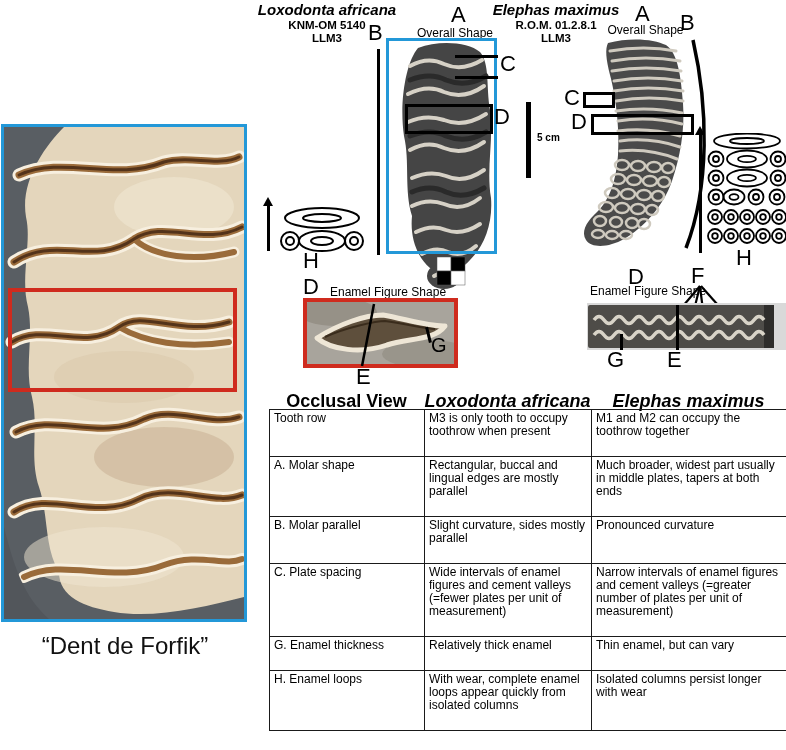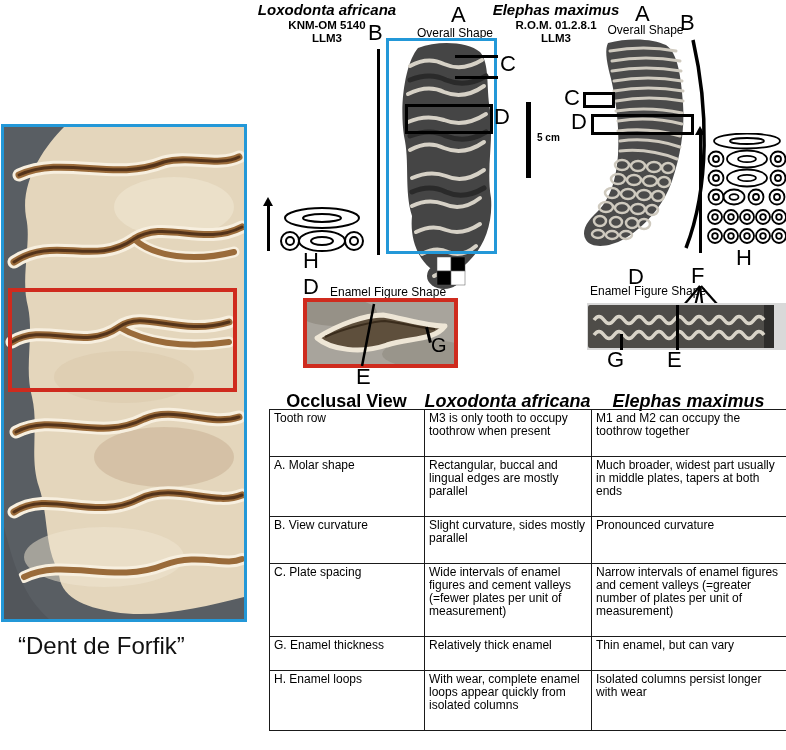--- a/index.html
+++ b/index.html
@@ -17,21 +17,21 @@
   .cap{position:absolute;font-size:12px;line-height:1.1;color:#000;}
   .line{position:absolute;background:#000;}
   .sp-head{position:absolute;text-align:center;}
   .sp-name{font-size:15px;font-weight:bold;font-style:italic;line-height:1.1;}
   .sp-spec{font-size:11.5px;font-weight:bold;line-height:1.2;}
   .arrowhead{position:absolute;width:0;height:0;border-left:5px solid transparent;border-right:5px solid transparent;border-bottom:9px solid #000;}
 
   
   #photo-frame{position:absolute;left:1px;top:124px;width:246px;height:498px;border:3px solid var(--highlight-blue);box-sizing:border-box;background:#595e63;}
   #photo-red-box{position:absolute;left:4px;top:161px;width:229px;height:104px;border:4px solid var(--highlight-red);box-sizing:border-box;}
-  #photo-caption{position:absolute;left:18px;top:632px;width:214px;font-size:24px;color:#111;}
+  #photo-caption{position:absolute;left:18px;top:632px;width:214px;text-align:center;font-size:24px;color:#111;}
 
   
   #lox-blue-box{position:absolute;left:386px;top:38px;width:111px;height:216px;border:3px solid var(--highlight-blue);box-sizing:border-box;}
   .black-box{position:absolute;border:3px solid #000;box-sizing:border-box;}
   #lox-red-enamel-box{position:absolute;left:303px;top:298px;width:155px;height:70px;border:4px solid var(--highlight-red);box-sizing:border-box;overflow:hidden;background:#a8a49c;}
 
   
   #tbl-head{position:absolute;left:269px;top:392px;width:517px;display:flex;}
   #tbl-head .h{font-size:18px;font-weight:bold;text-align:center;line-height:1.1;}
   #tbl-head .h.it{font-style:italic;}
@@ -316,21 +316,21 @@
         <td>Tooth row</td>
         <td>M3 is only tooth to occupy toothrow when present</td>
         <td>M1 and M2 can occupy the toothrow together</td>
       </tr>
       <tr>
         <td>A. Molar shape</td>
         <td>Rectangular, buccal and lingual edges are mostly parallel</td>
         <td>Much broader, widest part usually in middle plates, tapers at both ends</td>
       </tr>
       <tr>
-        <td>B. View curvature</td>
+        <td>B. Molar parallel</td>
         <td>Slight curvature, sides mostly parallel</td>
         <td>Pronounced curvature</td>
       </tr>
       <tr>
         <td>C. Plate spacing</td>
         <td>Wide intervals of enamel figures and cement valleys (=fewer plates per unit of measurement)</td>
         <td>Narrow intervals of enamel figures and cement valleys (=greater number of plates per unit of measurement)</td>
       </tr>
       <tr>
         <td>G. Enamel thickness</td>

